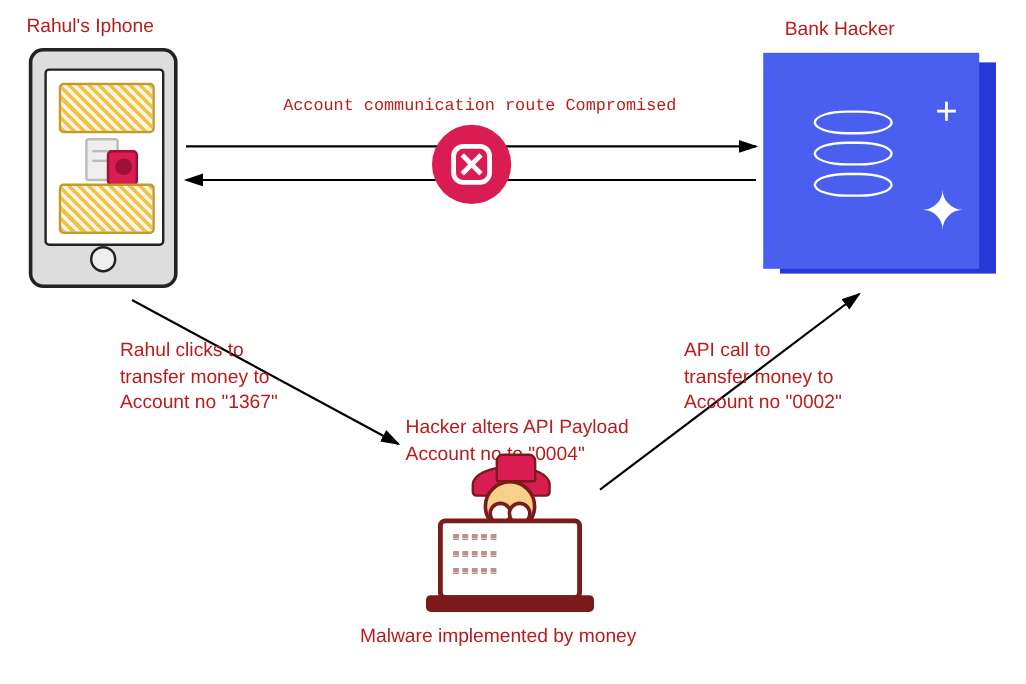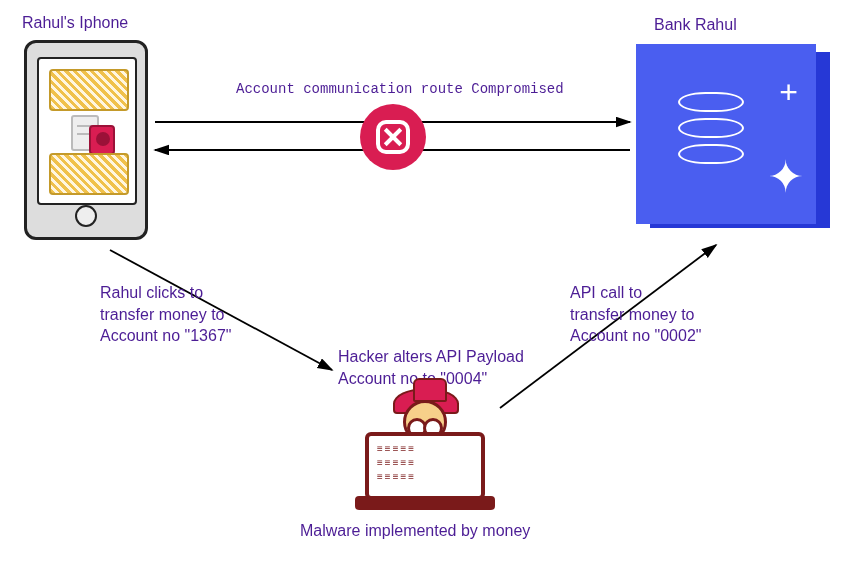--- a/index.html
+++ b/index.html
@@ -7,21 +7,21 @@
     width: 855px;
     height: 570px;
     background: #fff;
     font-family: "Comic Sans MS", "Segoe Script", cursive, sans-serif;
     position: relative;
     overflow: hidden;
   }
   .label {
     position: absolute;
     font-size: 16px;
-    color: #4c1d95;
+    color: #b91c1c;
     line-height: 1.35;
     white-space: pre;
   }
   svg.canvas {
     position: absolute;
     left: 0; top: 0;
     width: 855px;
     height: 570px;
     pointer-events: none;
   }
@@ -183,21 +183,21 @@
     <div class="folder top"></div>
     <div class="doc-icon"></div>
     <div class="bug-icon">
         <div class="bug"></div>
       </div>
     <div class="folder bot"></div>
   </div>
   <div class="home-btn"></div>
 </div>
 
-<div class="label" style="left:654px;top:14px">Bank Rahul</div>
+<div class="label" style="left:654px;top:14px">Bank Hacker</div>
 <div class="server-wrap">
   <div class="server-shadow"></div>
   <div class="server">
     <div class="db">
       <div class="db-ring"></div>
         <div class="db-ring"></div>
         <div class="db-ring"></div>
     </div>
     <div class="spark1">+</div>
     <div class="spark2">✦</div>

